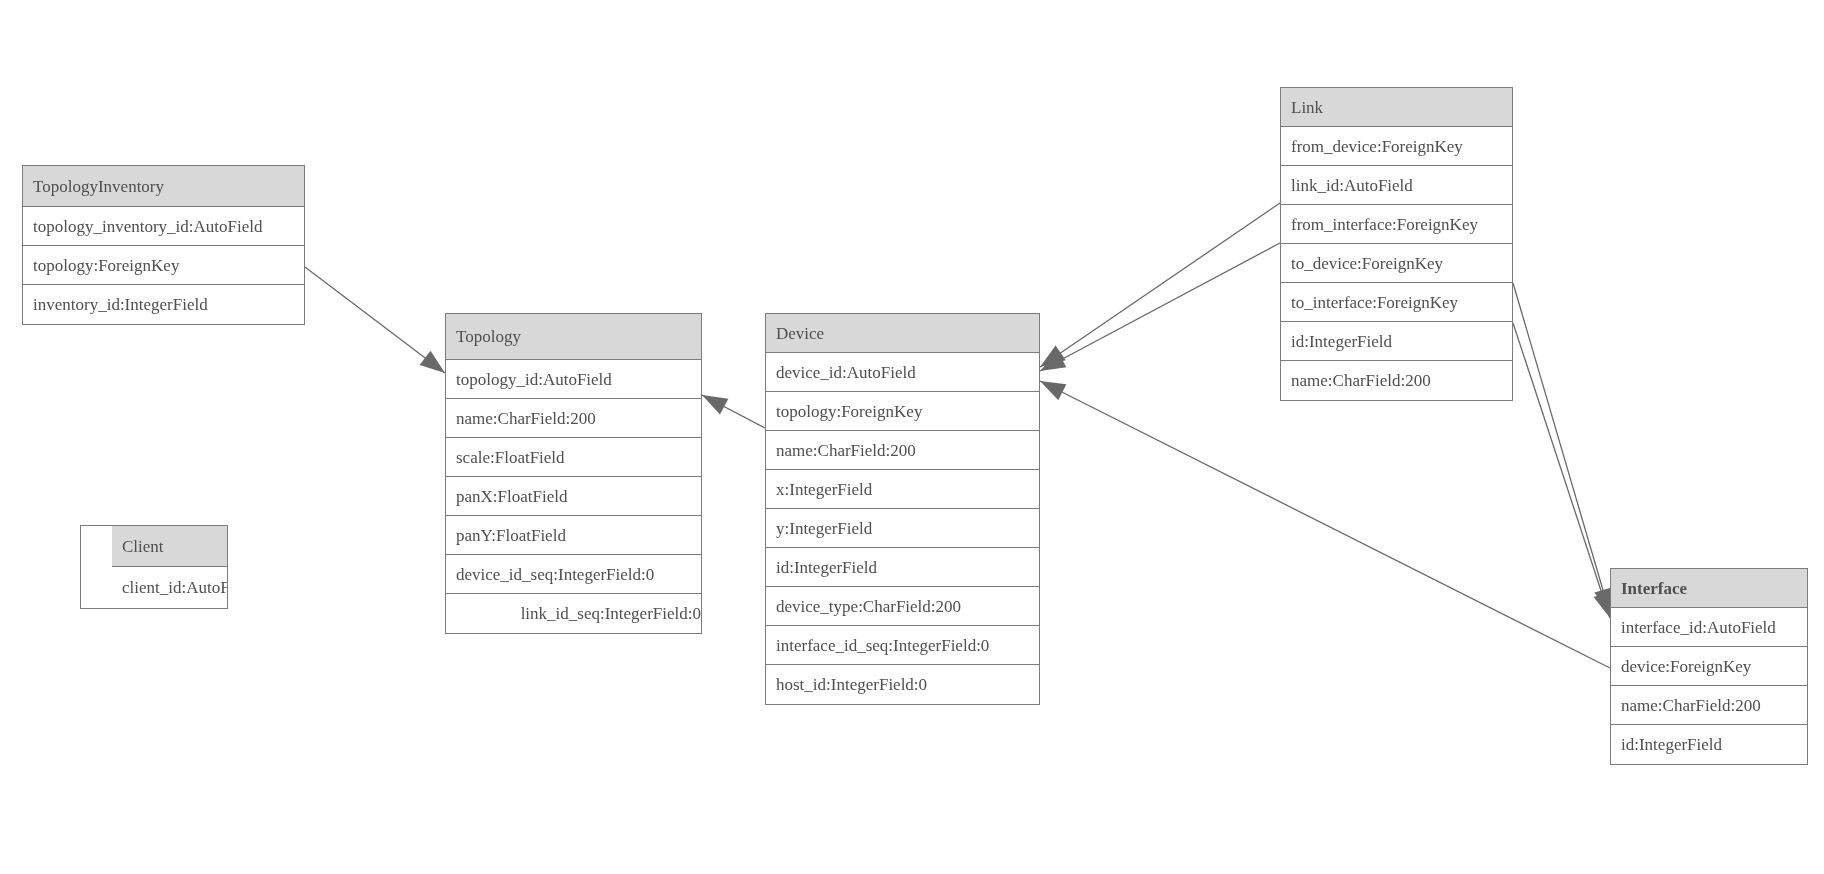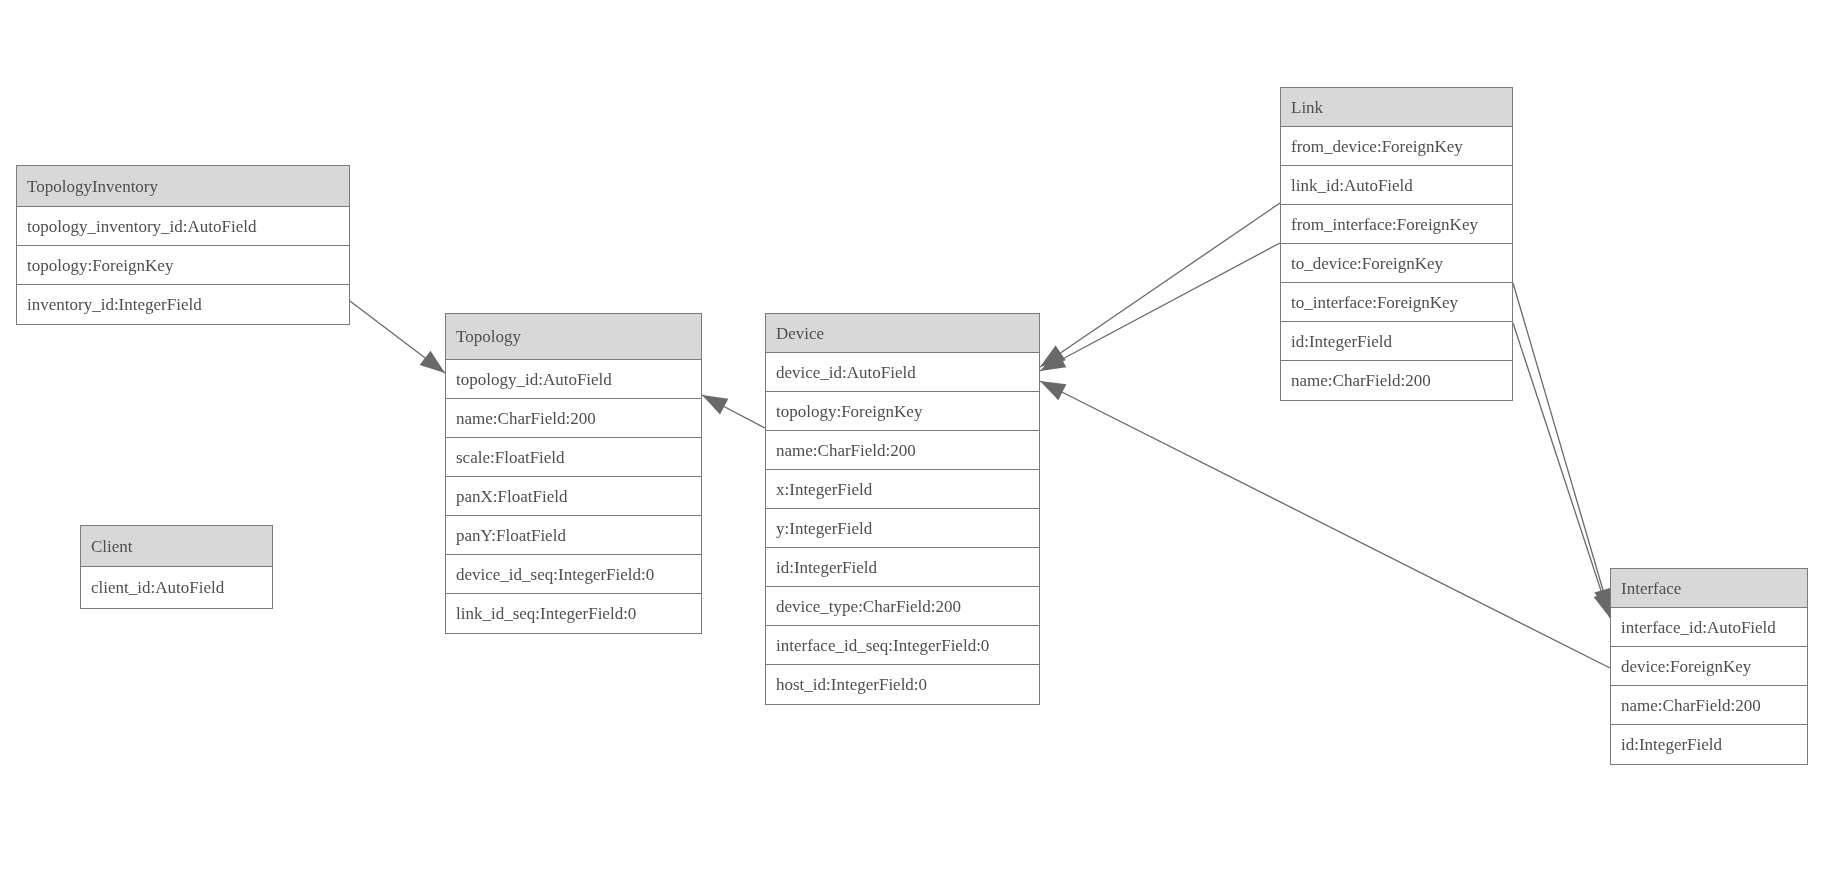--- a/index.html
+++ b/index.html
@@ -62,37 +62,37 @@
         </marker>
       </defs>
       <line x1="305" y1="267" x2="445" y2="373" stroke="#696969" stroke-width="1.3" marker-end="url(#arrowhead)"></line>
       <line x1="765" y1="428" x2="702" y2="395" stroke="#696969" stroke-width="1.3" marker-end="url(#arrowhead)"></line>
       <line x1="1280" y1="203" x2="1040" y2="367" stroke="#696969" stroke-width="1.3" marker-end="url(#arrowhead)"></line>
       <line x1="1280" y1="243" x2="1040" y2="371" stroke="#696969" stroke-width="1.3" marker-end="url(#arrowhead)"></line>
       <line x1="1513" y1="283" x2="1610" y2="614" stroke="#696969" stroke-width="1.3" marker-end="url(#arrowhead)"></line>
       <line x1="1513" y1="323" x2="1610" y2="618" stroke="#696969" stroke-width="1.3" marker-end="url(#arrowhead)"></line>
       <line x1="1610" y1="668" x2="1040" y2="381" stroke="#696969" stroke-width="1.3" marker-end="url(#arrowhead)"></line>
     </svg>
-    <div class="entity" style="left: 16px; top: 165px; width: 334px;">
+    <div class="entity" style="left: 22px; top: 165px; width: 283px;">
       <div class="entity-header" style="height: 41px; line-height: 41px;">TopologyInventory</div>
       <div class="entity-row" style="height: 39px; line-height: 39px;">topology_inventory_id:AutoField</div>
       <div class="entity-row" style="height: 39px; line-height: 39px;">topology:ForeignKey</div>
       <div class="entity-row" style="height: 39px; line-height: 39px;">inventory_id:IntegerField</div>
     </div>
     <div class="entity" style="left: 445px; top: 313px; width: 257px;">
       <div class="entity-header" style="height: 46px; line-height: 46px;">Topology</div>
       <div class="entity-row" style="height: 39px; line-height: 39px;">topology_id:AutoField</div>
       <div class="entity-row" style="height: 39px; line-height: 39px;">name:CharField:200</div>
       <div class="entity-row" style="height: 39px; line-height: 39px;">scale:FloatField</div>
       <div class="entity-row" style="height: 39px; line-height: 39px;">panX:FloatField</div>
       <div class="entity-row" style="height: 39px; line-height: 39px;">panY:FloatField</div>
       <div class="entity-row" style="height: 39px; line-height: 39px;">device_id_seq:IntegerField:0</div>
-      <div class="entity-row" style="height: 39px; line-height: 39px;">link_id_seq:IntegerField:0</div>
+      <div class="entity-row" style="height: 39px; line-height: 39px; text-align: right;">link_id_seq:IntegerField:0</div>
     </div>
-    <div class="entity" style="left: 80px; top: 525px; width: 193px;">
+    <div class="entity" style="left: 80px; top: 525px; width: 148px; padding-left: 31px;">
       <div class="entity-header" style="height: 41px; line-height: 41px;">Client</div>
       <div class="entity-row" style="height: 41px; line-height: 41px;">client_id:AutoField</div>
     </div>
     <div class="entity" style="left: 765px; top: 313px; width: 275px;">
       <div class="entity-header" style="height: 39px; line-height: 39px;">Device</div>
       <div class="entity-row" style="height: 39px; line-height: 39px;">device_id:AutoField</div>
       <div class="entity-row" style="height: 39px; line-height: 39px;">topology:ForeignKey</div>
       <div class="entity-row" style="height: 39px; line-height: 39px;">name:CharField:200</div>
       <div class="entity-row" style="height: 39px; line-height: 39px;">x:IntegerField</div>
       <div class="entity-row" style="height: 39px; line-height: 39px;">y:IntegerField</div>
@@ -105,19 +105,19 @@
       <div class="entity-header" style="height: 39px; line-height: 39px;">Link</div>
       <div class="entity-row" style="height: 39px; line-height: 39px;">from_device:ForeignKey</div>
       <div class="entity-row" style="height: 39px; line-height: 39px;">link_id:AutoField</div>
       <div class="entity-row" style="height: 39px; line-height: 39px;">from_interface:ForeignKey</div>
       <div class="entity-row" style="height: 39px; line-height: 39px;">to_device:ForeignKey</div>
       <div class="entity-row" style="height: 39px; line-height: 39px;">to_interface:ForeignKey</div>
       <div class="entity-row" style="height: 39px; line-height: 39px;">id:IntegerField</div>
       <div class="entity-row" style="height: 39px; line-height: 39px;">name:CharField:200</div>
     </div>
     <div class="entity" style="left: 1610px; top: 568px; width: 198px;">
-      <div class="entity-header" style="height: 39px; line-height: 39px;">Interface</div>
+      <div class="entity-header" style="height: 39px; line-height: 39px; font-weight: bold;">Interface</div>
       <div class="entity-row" style="height: 39px; line-height: 39px;">interface_id:AutoField</div>
       <div class="entity-row" style="height: 39px; line-height: 39px;">device:ForeignKey</div>
       <div class="entity-row" style="height: 39px; line-height: 39px;">name:CharField:200</div>
       <div class="entity-row" style="height: 39px; line-height: 39px;">id:IntegerField</div>
     </div>
   </div>
 
 </body></html>

